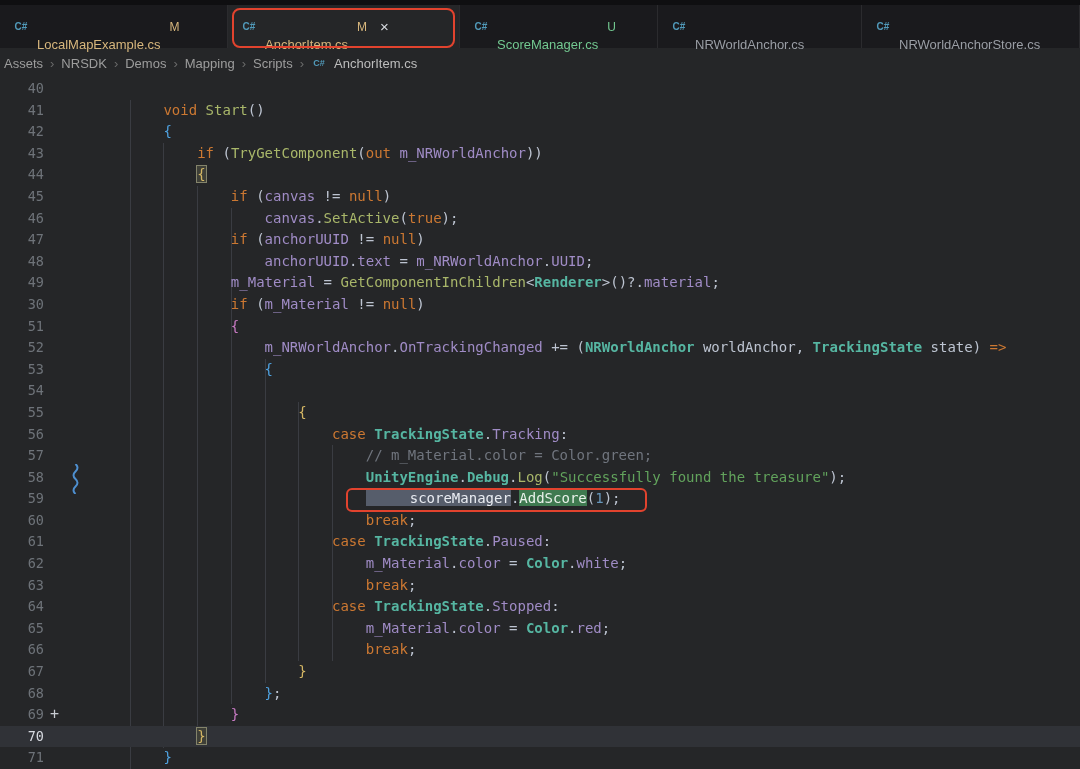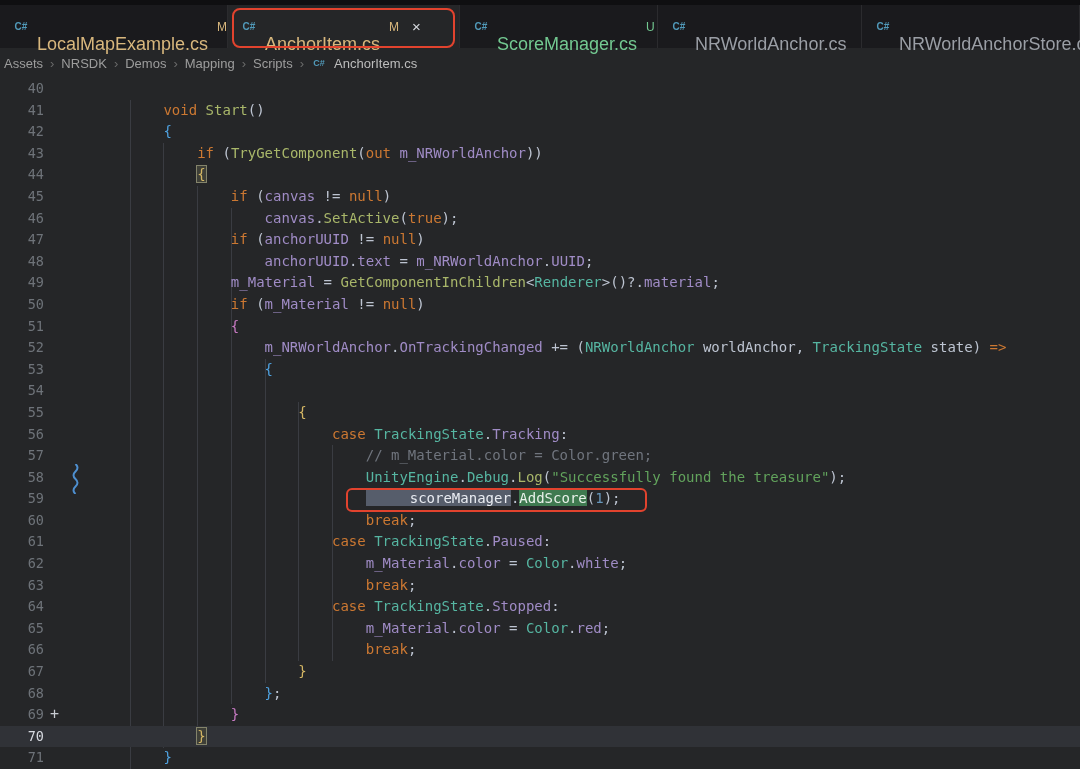--- a/index.html
+++ b/index.html
@@ -5,21 +5,21 @@
 <style>
   * { margin:0; padding:0; box-sizing:border-box; }
   html,body { width:1080px; height:769px; overflow:hidden; background:var(--editor-bg,#252628); }
   body { font-family:"Liberation Sans", sans-serif; }
 
   
   .tabbar { display:flex; height:48px; background:#0F0F11; padding-top:5px; }
   .tab { position:relative; display:flex; align-items:center; gap:7px; padding:0 12px;
          background:#1A1A1D; border-right:1px solid #2B2B2E; flex:none; height:43px; cursor:default; }
   .tab.active { background:var(--editor-bg,#252628); }
-  .tab .label { font-size:18px; white-space:nowrap;margin-top:36px; }
+  .tab .label { font-size:13px; white-space:nowrap;margin-top:36px; }
   .tab .badge { font-size:12px; margin-left:2px; }
   .tab.modified .label, .tab.modified .badge { color:var(--tab-modified,#D8B77D); }
   .tab.untracked .label, .tab.untracked .badge { color:var(--tab-untracked,#73C991); }
   .tab.normal .label, .tab.normal .badge { color:var(--tab-normal,#9A9EA5); }
   .tab .close { color:#D8DBE0; font-size:15px; margin-left:6px; line-height:1; }
   .cs-icon { width:18px; height:18px; display:flex; align-items:center; justify-content:center;
              color:var(--csharp-icon,#519ABA); font-weight:bold; font-size:10px; flex:none; }
   .annot-tab-box { position:absolute; inset:3px 4px 0px 4px; border:2.5px solid var(--annotation-red,#E2432E);
                    border-radius:8px; pointer-events:none; }
 
@@ -41,21 +41,21 @@
   .line.current { background:var(--current-line-bg,#303237); }
   .ln { width:44px; flex:none; text-align:right; color:#6E7379; font-size:13.5px; }
   .line.current .ln { color:#D7DAE0; }
   .gut { width:52px; flex:none; position:relative; }
   .gut-plus { position:absolute; left:6px; top:0; color:#C8CCD2; font-size:15px; }
   .gut-squig { position:absolute; left:27px; top:-3px; }
   .codeline { white-space:pre; font-size:14px; color:var(--plain,#BDC4D1);text-align:right; }
 
   .tok-sp, .tok-pn { color:var(--plain,#BDC4D1); }
   .tok-kw { color:var(--keyword,#CC7832); }
-  .tok-ty { color:var(--type,#56B6A2); }
+  .tok-ty { color:var(--type,#56B6A2);font-weight:bold; }
   .tok-me { color:var(--method,#A9B76A); }
   .tok-fl { color:var(--field,#A08CC6); }
   .tok-st { color:var(--string,#62A35C); }
   .tok-co { color:var(--comment,#70757E); }
   .tok-nu { color:var(--number,#6897BB); }
   .tok-b1 { color:var(--bracket-gold,#D4B664); }
   .tok-b2 { color:var(--bracket-pink,#C97BC5); }
   .tok-b3 { color:var(--bracket-blue,#4EA1DF); }
   .tok-bm { background:#3E3F37; outline:1px solid #84846B; }
   .tok-hl1 { background:#565D6B; color:#E9ECF2;padding-left:44px; }
@@ -166,21 +166,21 @@
         <span class="ln">48</span>
         <span class="gut"></span>
         <span class="codeline"><span class="tok-sp">                    </span><span class="tok-fl">anchorUUID</span><span class="tok-pn">.</span><span class="tok-fl">text</span><span class="tok-sp"> </span><span class="tok-pn">=</span><span class="tok-sp"> </span><span class="tok-fl">m_NRWorldAnchor</span><span class="tok-pn">.</span><span class="tok-fl">UUID</span><span class="tok-pn">;</span></span>
       </div>
       <div class="line">
         <span class="ln">49</span>
         <span class="gut"></span>
         <span class="codeline"><span class="tok-sp">                </span><span class="tok-fl">m_Material</span><span class="tok-sp"> </span><span class="tok-pn">=</span><span class="tok-sp"> </span><span class="tok-me">GetComponentInChildren</span><span class="tok-pn">&lt;</span><span class="tok-ty">Renderer</span><span class="tok-pn">&gt;()?.</span><span class="tok-fl">material</span><span class="tok-pn">;</span></span>
       </div>
       <div class="line">
-        <span class="ln">50</span>
+        <span class="ln">30</span>
         <span class="gut"></span>
         <span class="codeline"><span class="tok-sp">                </span><span class="tok-kw">if</span><span class="tok-sp"> </span><span class="tok-pn">(</span><span class="tok-fl">m_Material</span><span class="tok-sp"> </span><span class="tok-pn">!=</span><span class="tok-sp"> </span><span class="tok-kw">null</span><span class="tok-pn">)</span></span>
       </div>
       <div class="line">
         <span class="ln">51</span>
         <span class="gut"></span>
         <span class="codeline"><span class="tok-sp">                </span><span class="tok-b2">{</span></span>
       </div>
       <div class="line">
         <span class="ln">52</span>

